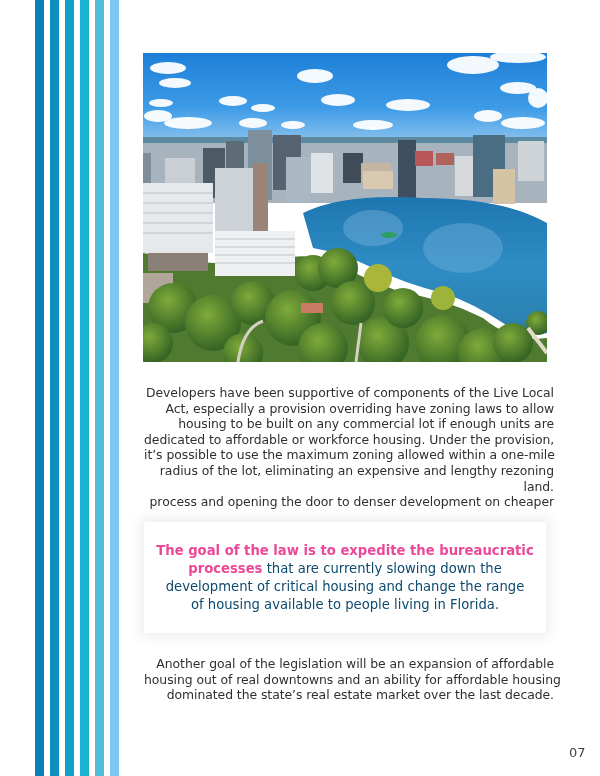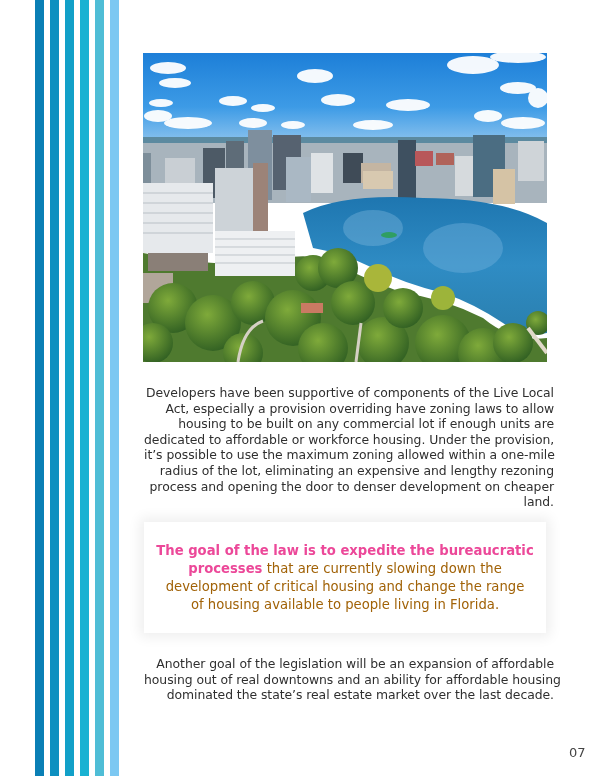--- a/index.html
+++ b/index.html
@@ -59,21 +59,21 @@
     .quote {
       position: absolute;
       left: 0; right: 0;
       top: 20px;
       text-align: center;
       font-size: 13.2px;
       line-height: 18px;
     }
     .quote .line { display: block; white-space: nowrap; }
     .quote .strong { font-weight: bold; color: #ec4899; }
-    .quote .accent { color: #a16207; }
+    .quote .accent { color: #0c4a6e; }
     .page-number {
       position: absolute;
       left: 569px;
       top: 745px;
       font-size: 13px;
       color: #444;
     }
   </style>
 </head>
 <body>
@@ -210,22 +210,22 @@
   </svg>
 </div>
 
 <div class="para para1">
   <span class="line">Developers have been supportive of components of the Live Local</span>
   <span class="line">Act, especially a provision overriding have zoning laws to allow</span>
   <span class="line">housing to be built on any commercial lot if enough units are</span>
   <span class="line">dedicated to affordable or workforce housing. Under the provision,</span>
   <span class="line">it’s possible to use the maximum zoning allowed within a one-mile</span>
   <span class="line">radius of the lot, eliminating an expensive and lengthy rezoning</span>
+  <span class="line">land.</span>
   <span class="line">process and opening the door to denser development on cheaper</span>
-  <span class="line">land.</span>
 </div>
 
 <div class="quote-box">
   <div class="quote">
     <span class="line strong">The goal of the law is to expedite the bureaucratic</span>
     <span class="line">
       <span class="strong">processes</span><span class="accent"> that are currently slowing down the</span>
     </span>
     <span class="line accent">development of critical housing and change the range</span>
     <span class="line accent">of housing available to people living in Florida.</span>

